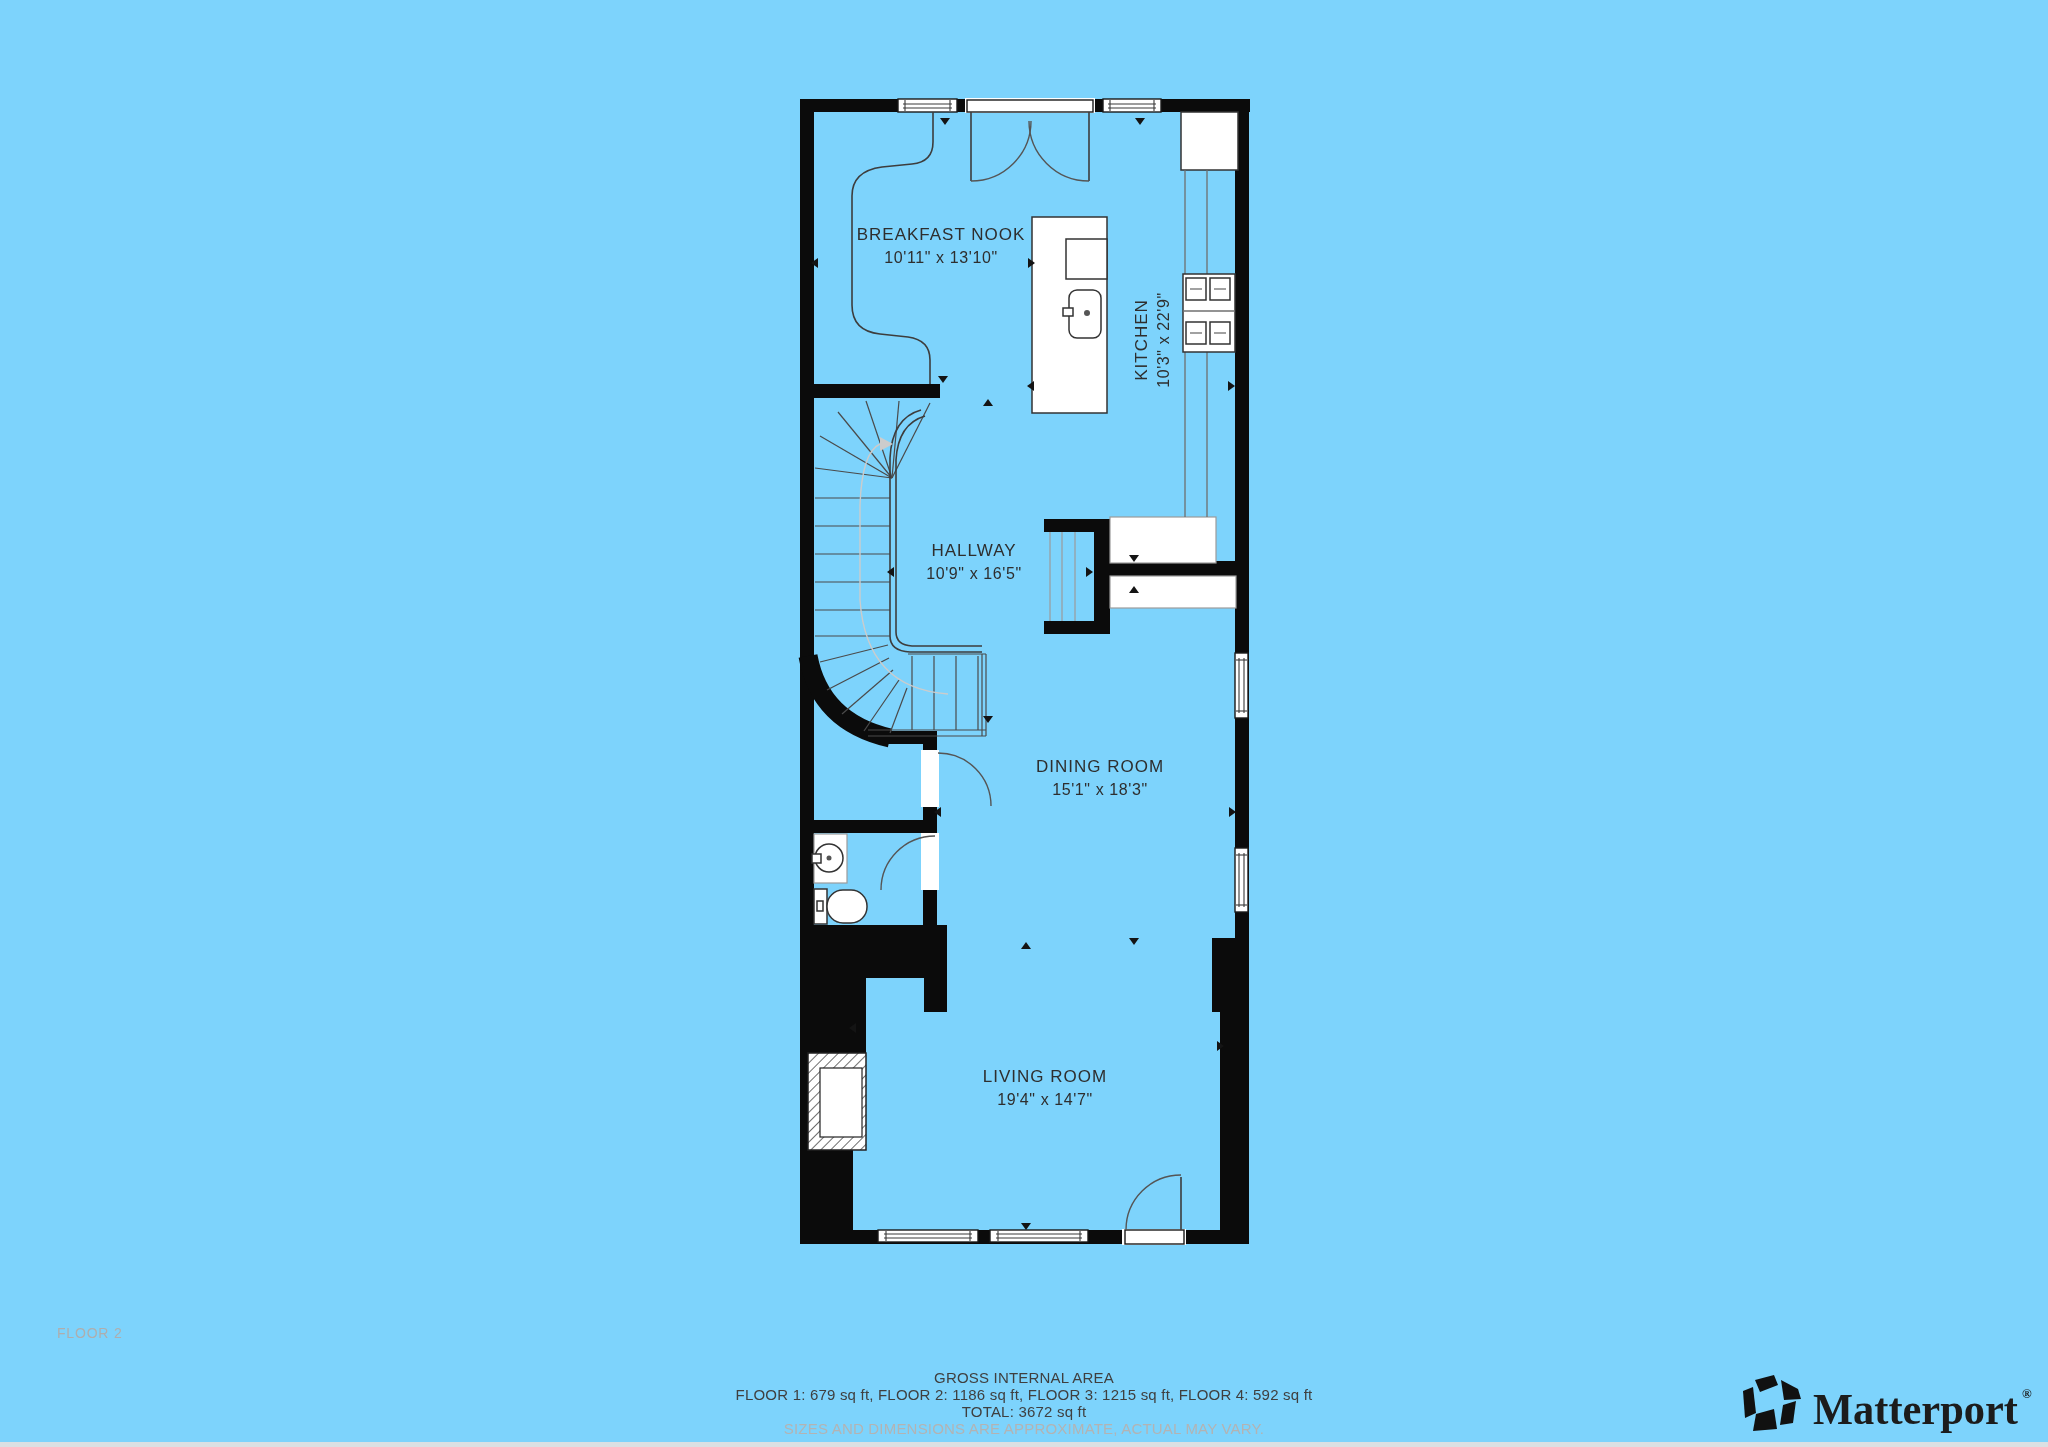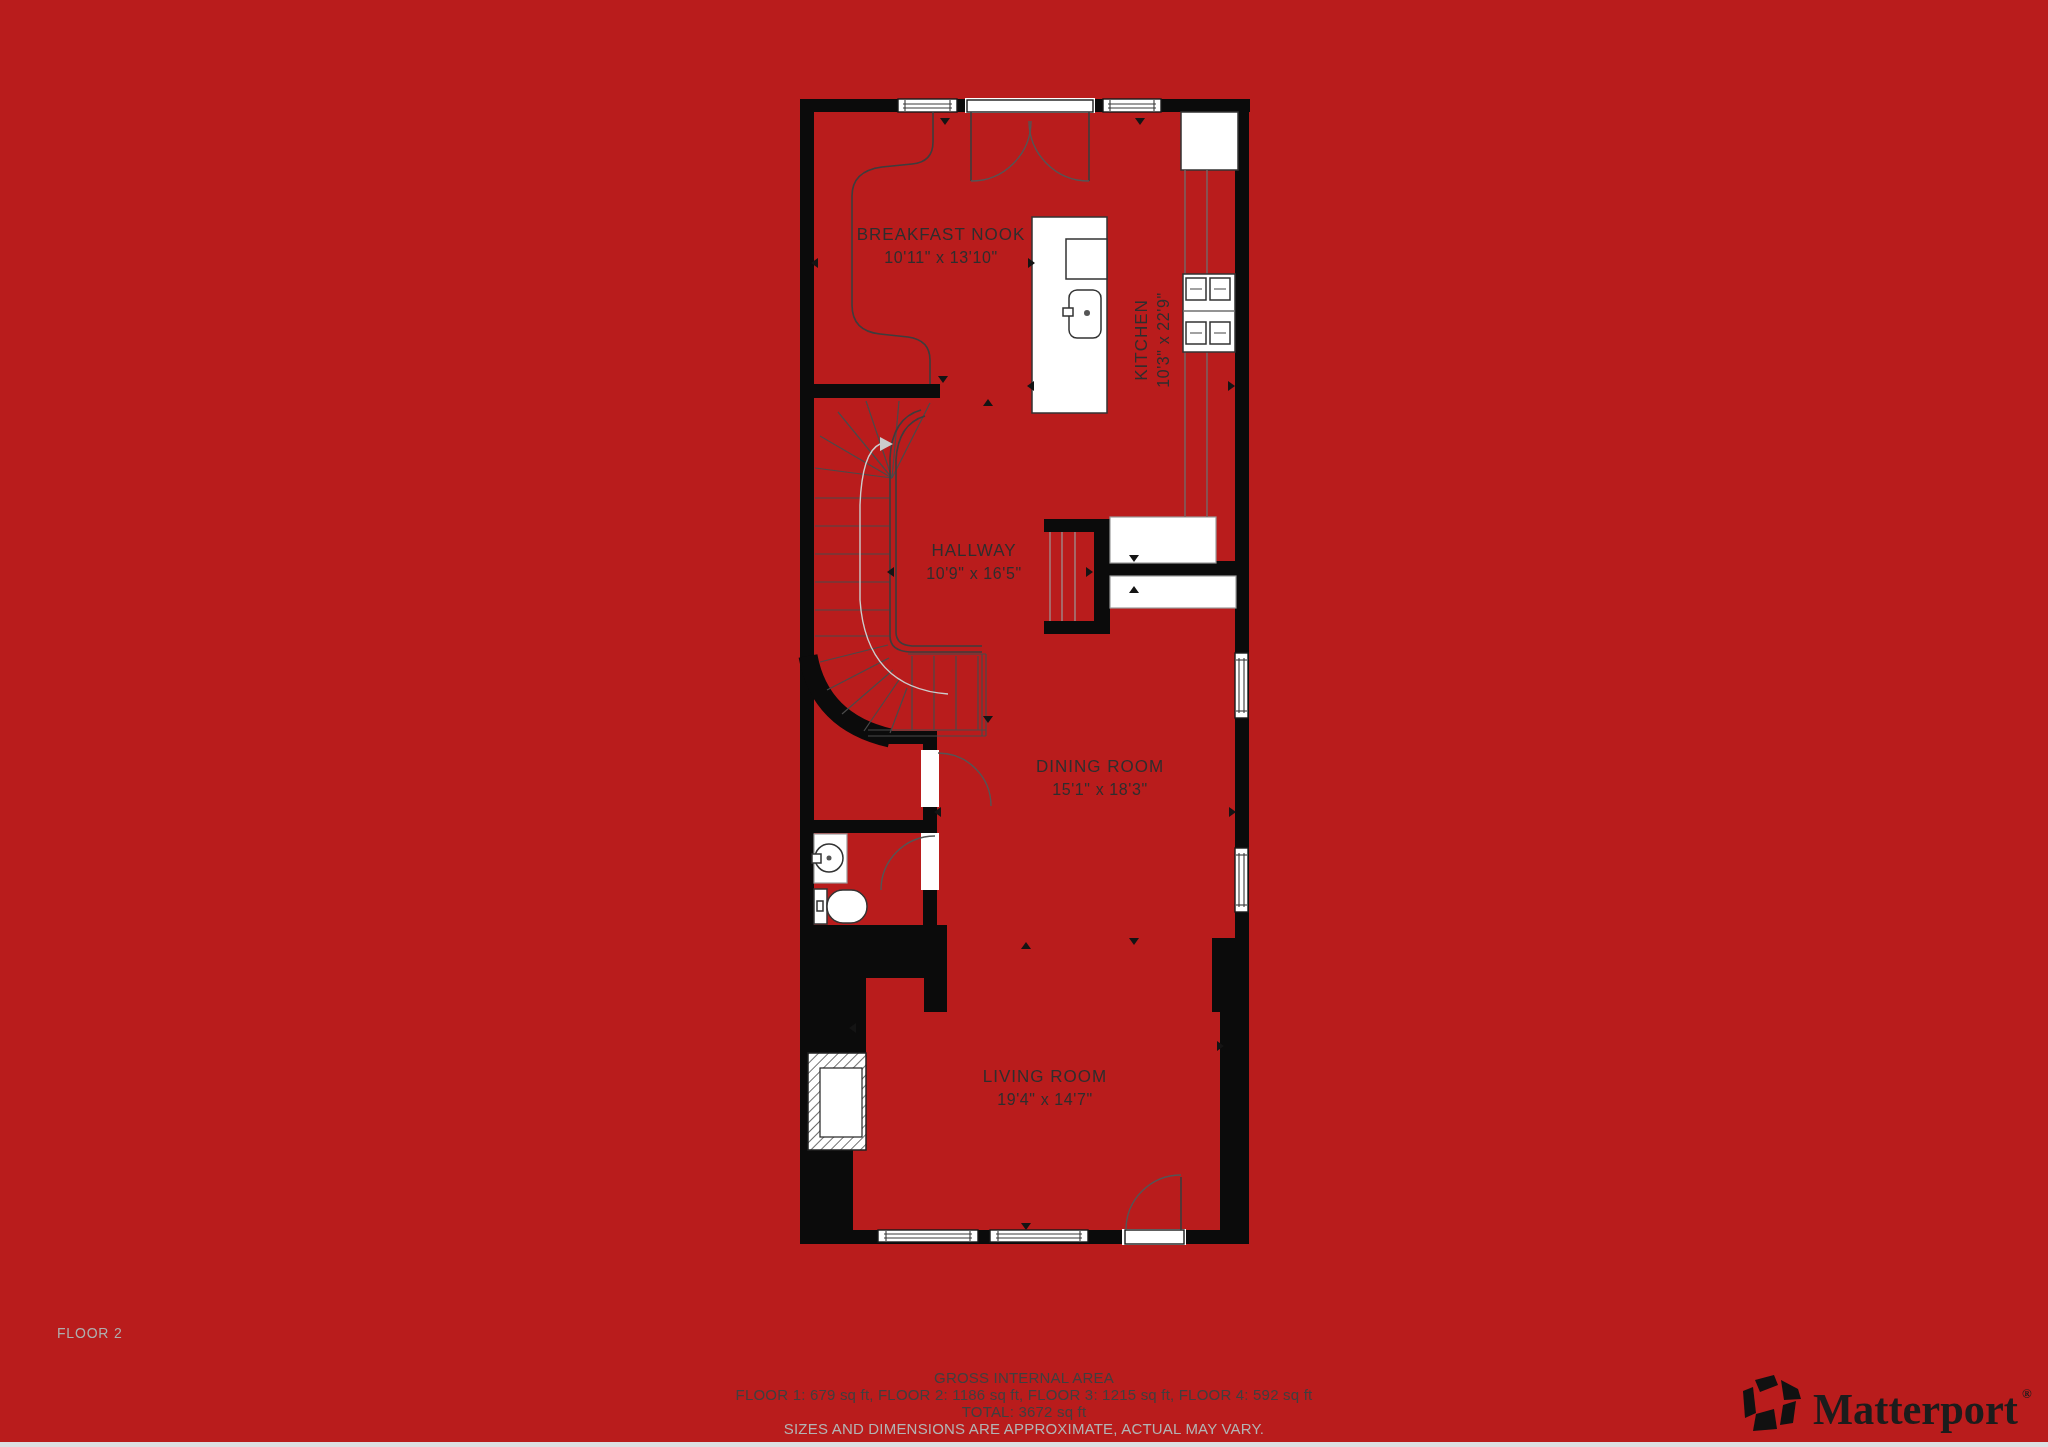--- a/index.html
+++ b/index.html
@@ -1,16 +1,16 @@
 <!DOCTYPE html>
 <html><head>
 <meta charset="utf-8">
 <style>
   html,body{margin:0;padding:0;background:#ffffff;}
-  .stage{position:relative;width:2048px;height:1447px;background:#b91c1c;overflow:hidden;
+  .stage{position:relative;width:2048px;height:1447px;background:#7dd3fc;overflow:hidden;
          font-family:"Liberation Sans", sans-serif;}
   svg{position:absolute;left:0;top:0;}
   .room-name{font-family:"Liberation Sans",sans-serif;font-size:17px;fill:#2e2e2e;letter-spacing:1px;}
   .room-dims{font-family:"Liberation Sans",sans-serif;font-size:16px;fill:#2e2e2e;letter-spacing:0.6px;}
   .footer-line{font-family:"Liberation Sans",sans-serif;font-size:15px;fill:#3f3f3f;letter-spacing:0.2px;}
   .footer-muted{fill:#b3b3b3;}
   .floor-tag{font-family:"Liberation Sans",sans-serif;font-size:14px;fill:#aeaeae;letter-spacing:0.8px;}
   .brand-text{font-family:"Liberation Serif",serif;font-size:44px;font-weight:600;fill:#1c1c1c;}
   .brand-reg{font-family:"Liberation Serif",serif;font-size:13px;font-weight:600;fill:#1c1c1c;}
   .wall{fill:#0b0b0b;stroke:none;}

